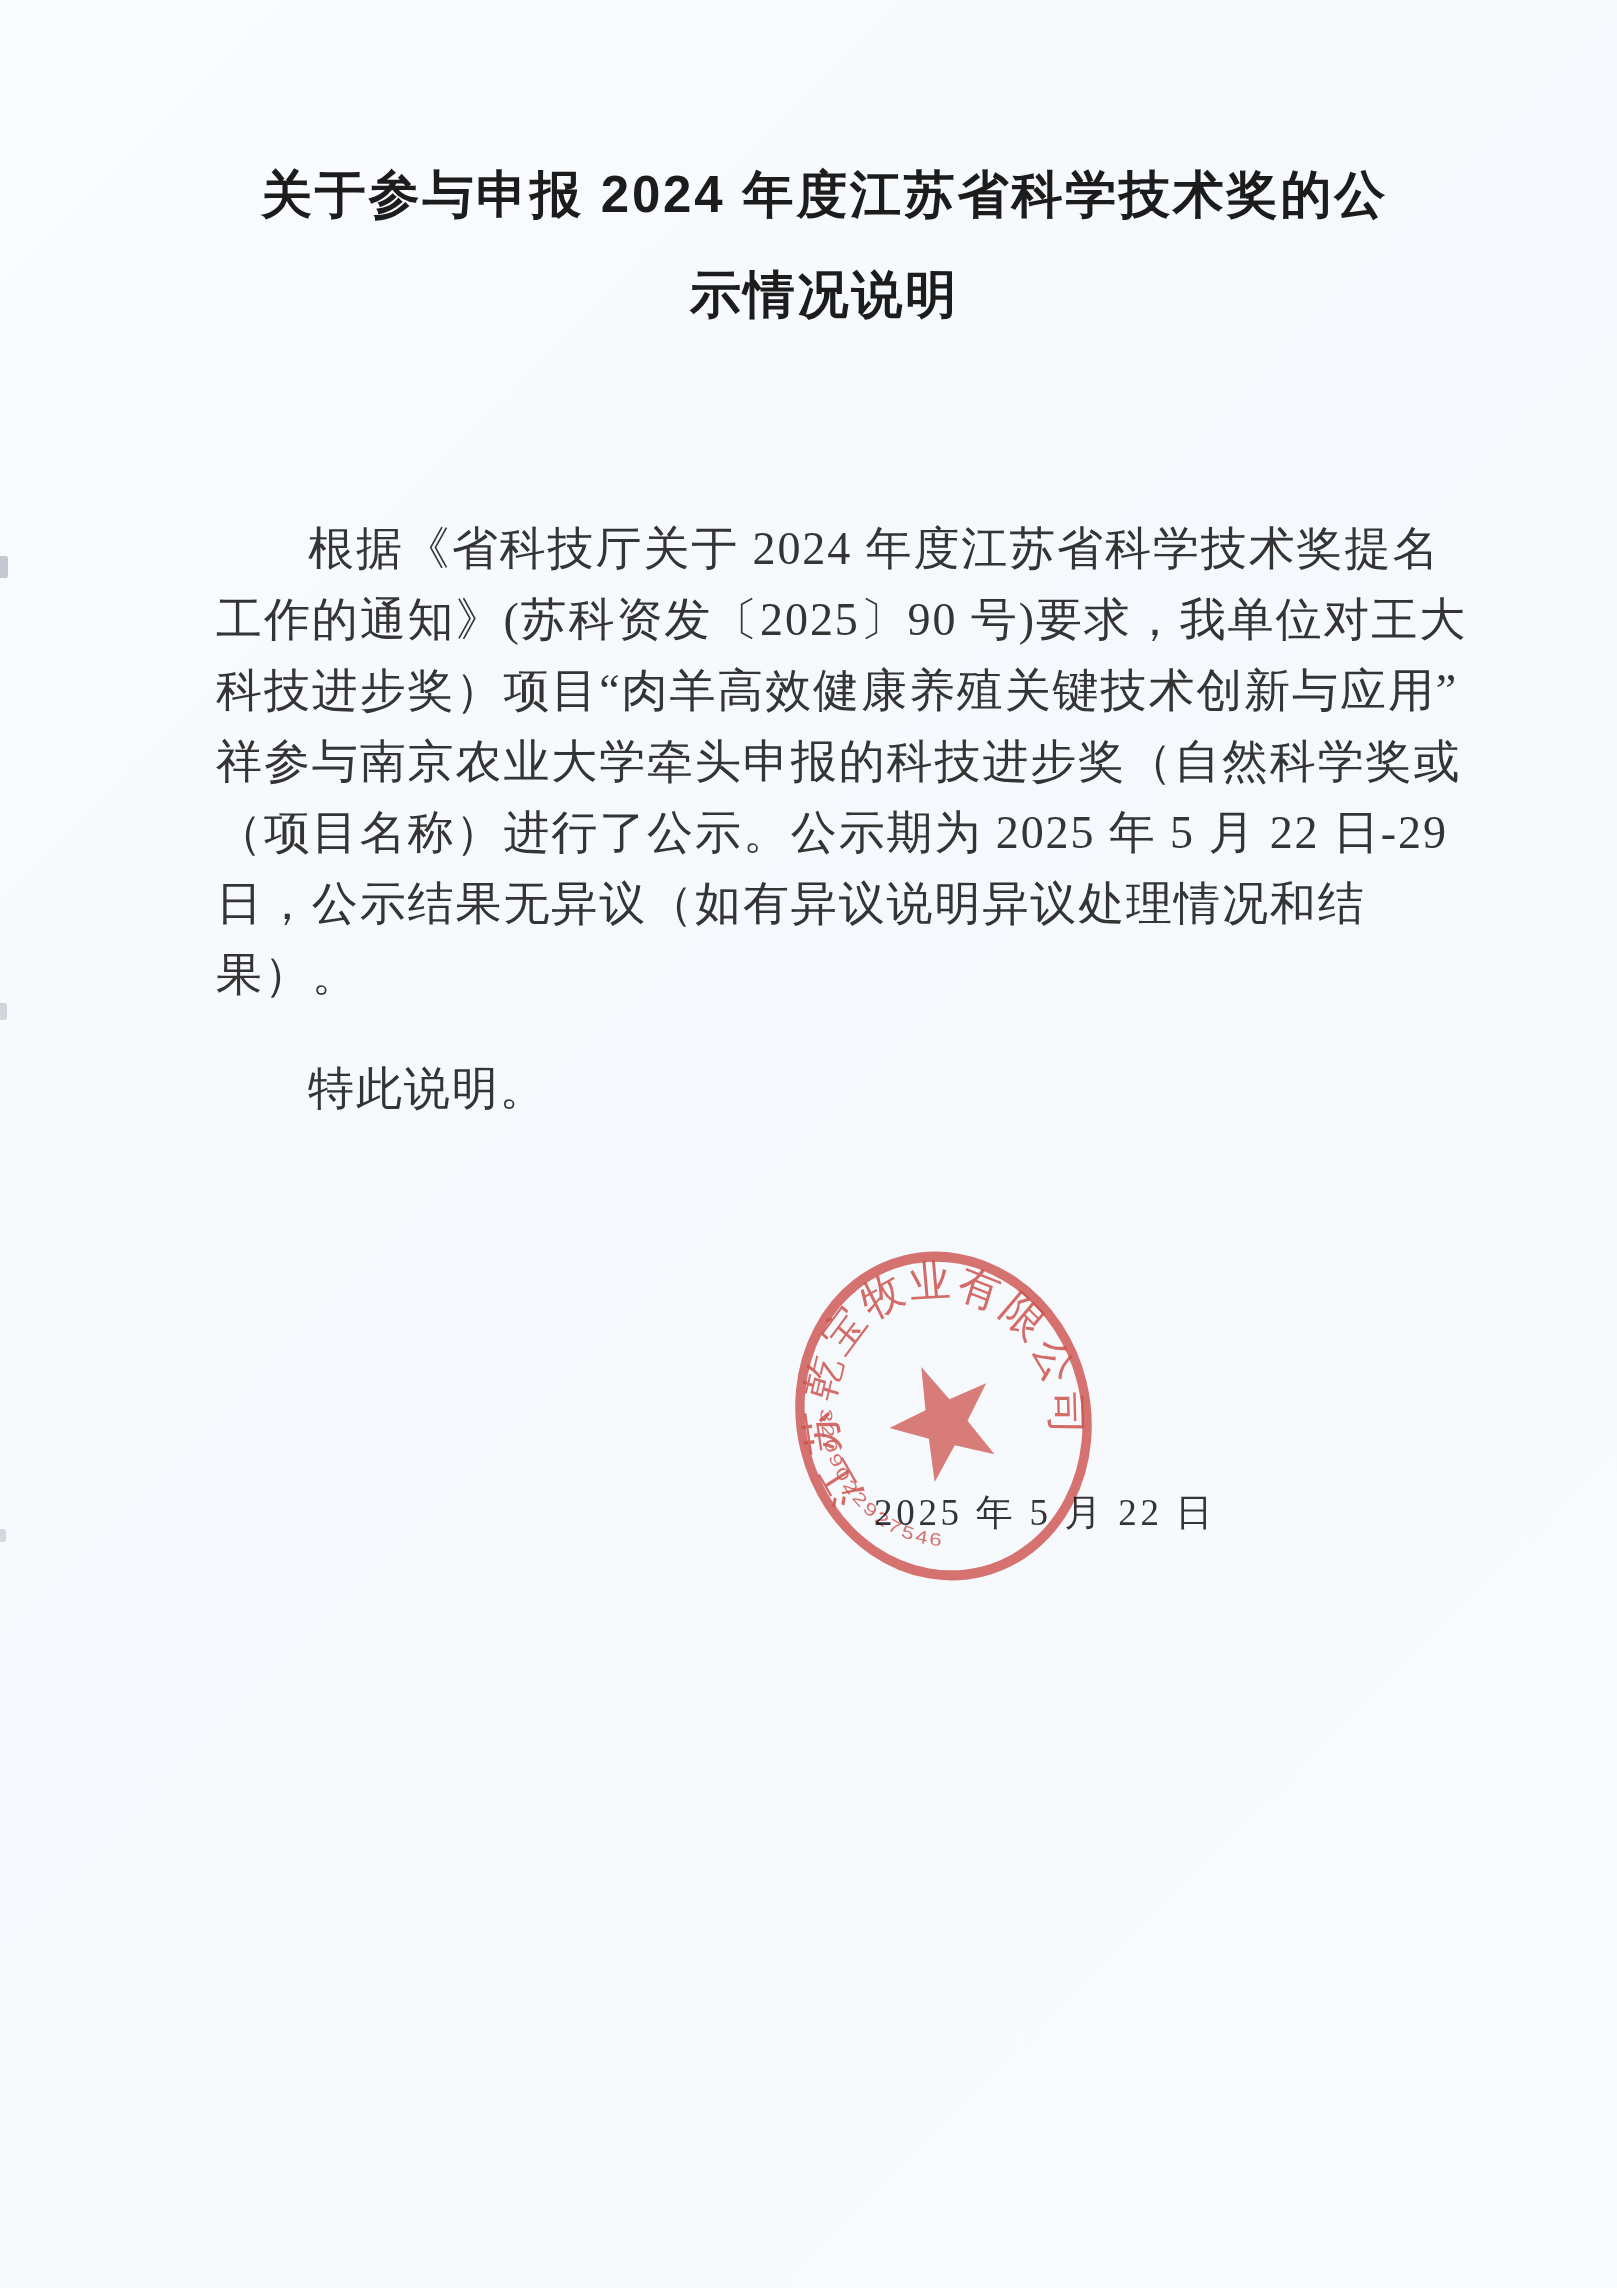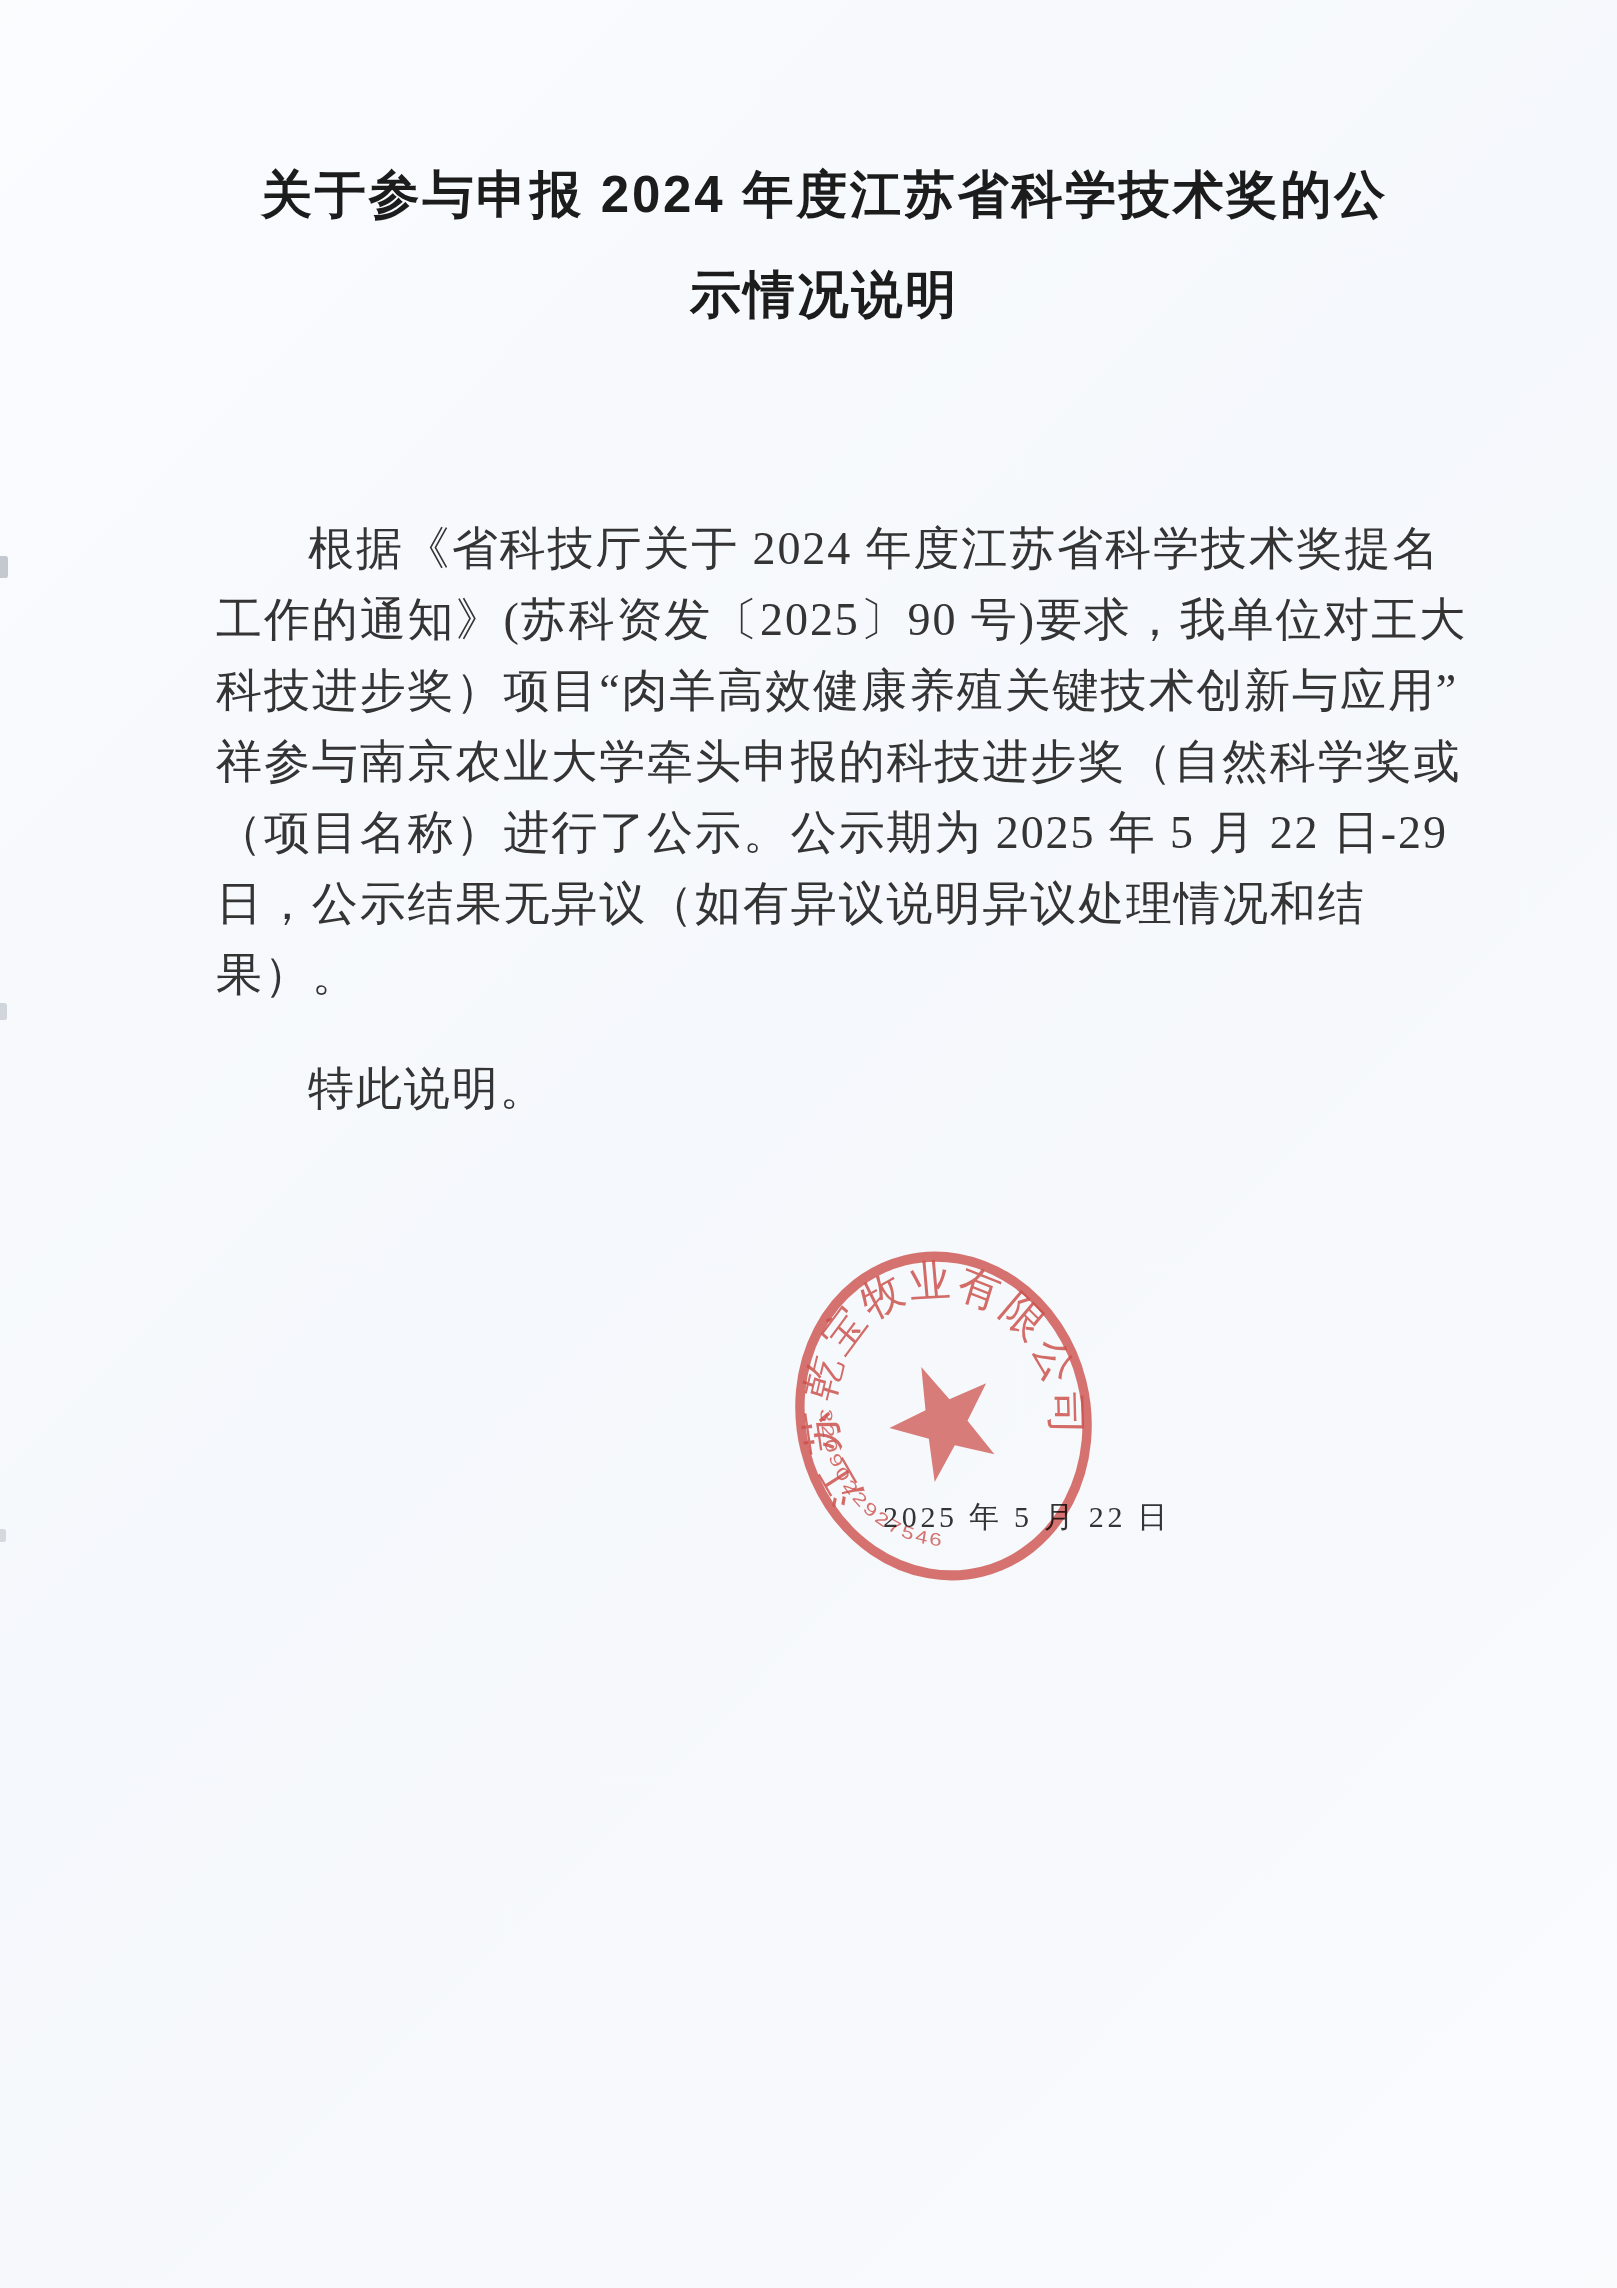--- a/index.html
+++ b/index.html
@@ -26,22 +26,22 @@
   }
   .body-block p{margin:0;}
   .indent{text-indent:2em;}
   .contact{margin-top:30px !important;text-indent:2em;}
   .closing{margin-top:43px !important;text-indent:2em;}
   .signature{
     position:absolute;left:557px;top:1357px;margin:0;
     font-size:41px;letter-spacing:1.9px;color:#343434;white-space:nowrap;
   }
   .dateline{
-    position:absolute;left:874px;top:1488px;margin:9px;
-    font-size:30px;letter-spacing:3.7px;color:#343434;white-space:nowrap;
+    position:absolute;left:874px;top:1488px;margin:0;
+    font-size:37px;letter-spacing:3.7px;color:#343434;white-space:nowrap;
   }
   .stamp{
     position:absolute;left:785px;top:1240px;width:317px;height:352px;
     mix-blend-mode:multiply;opacity:0.9;pointer-events:none;
   }
   .stamp svg{width:100%;height:100%;filter:blur(0.4px);}
   .scan-artifact{position:absolute;left:0;background:#97a0aa;opacity:.55;border-radius:0 2.8px 2.8px 0;}
   .a1{top:556px;width:8.4px;height:22.4px;}
   .a2{top:1003px;width:6.5px;height:17px;opacity:.4;}
   .a3{top:1529px;width:5.6px;height:13px;opacity:.35;}

